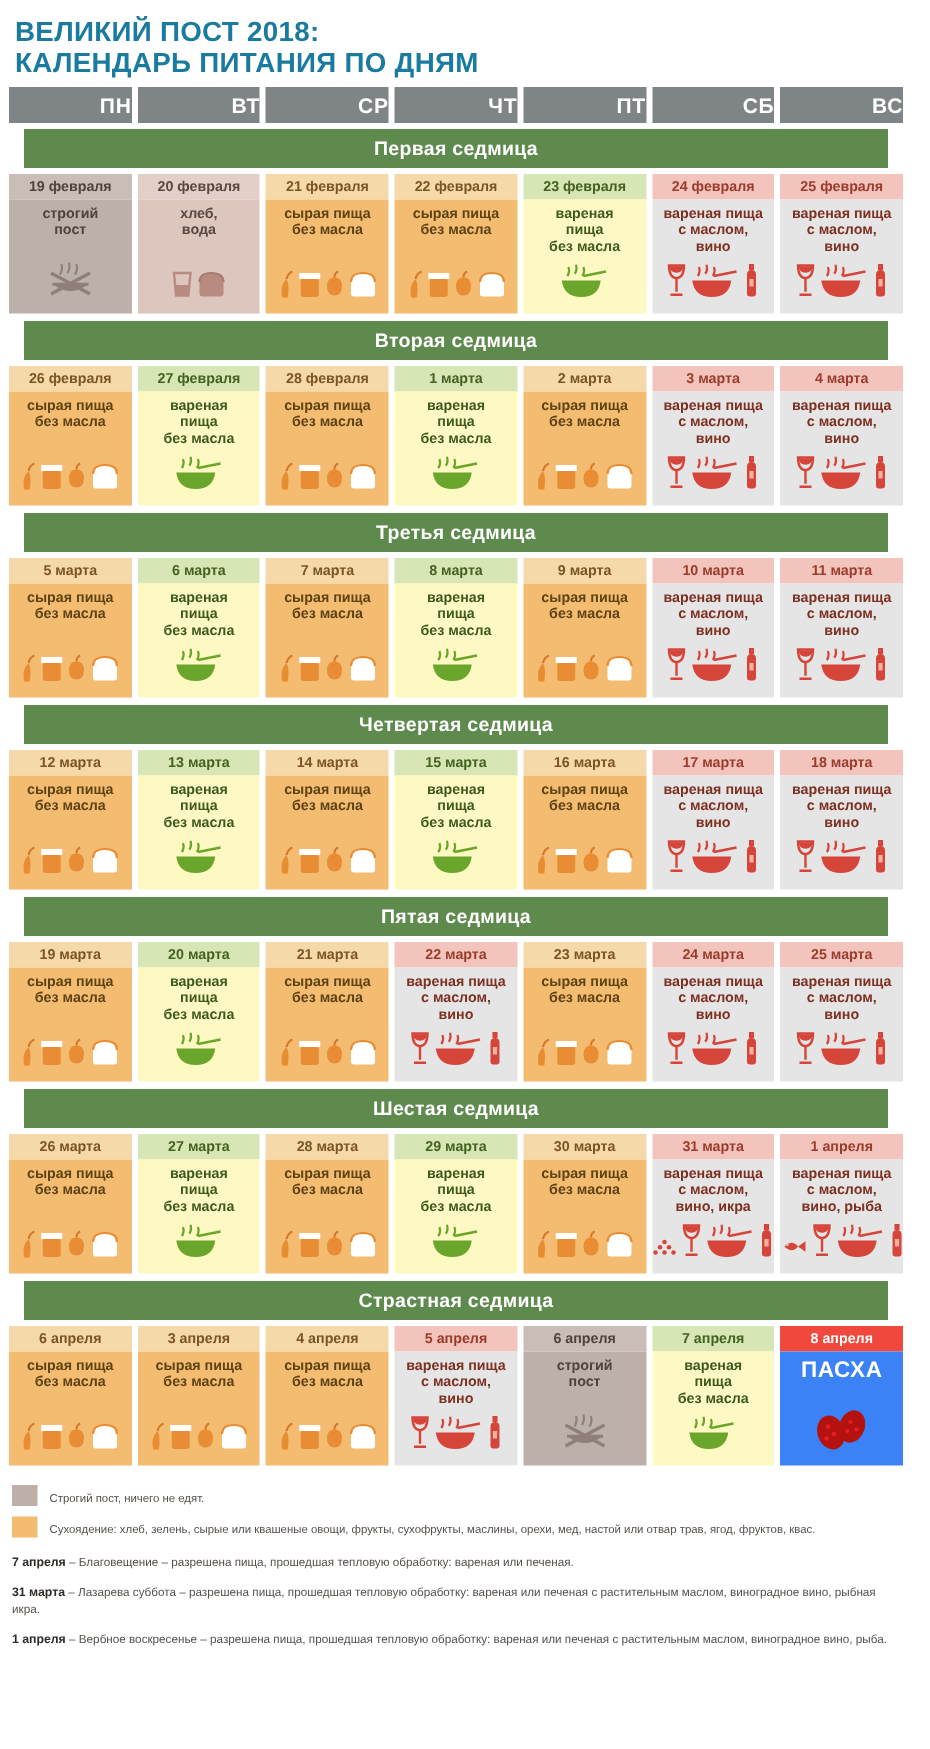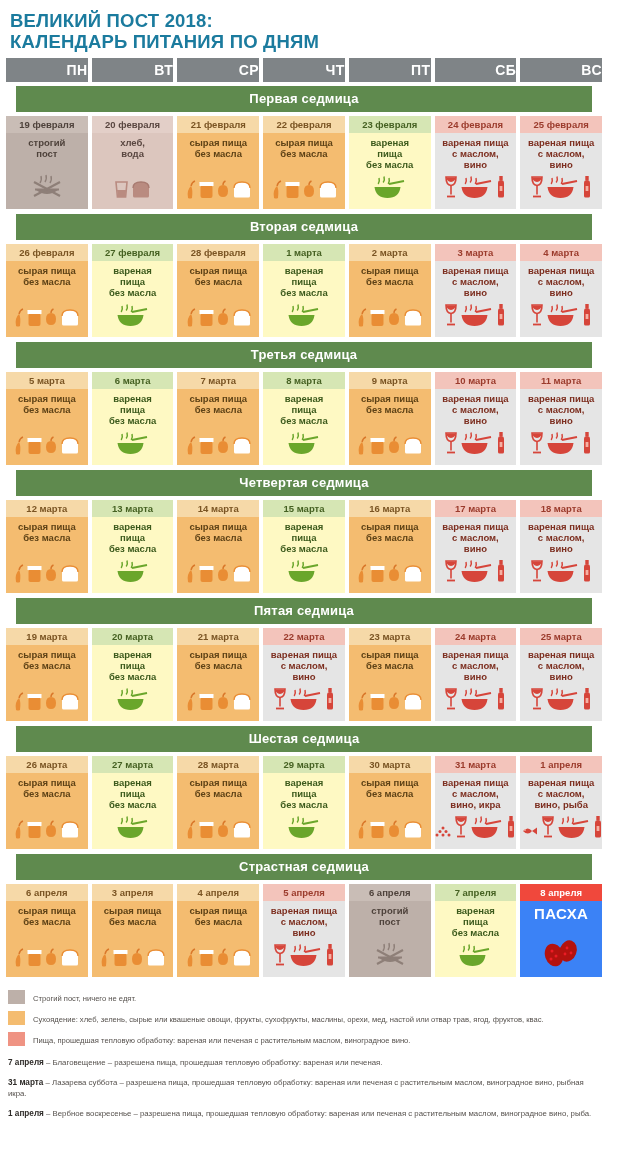--- a/index.html
+++ b/index.html
@@ -1580,24 +1580,20 @@
 
   <div class="legend" id="legend-container">
       <div class="legend-row">
         <div class="legend-swatch sw-strict"></div>
         <div class="legend-text">Строгий пост, ничего не едят.</div>
       </div>
       <div class="legend-row">
         <div class="legend-swatch sw-raw"></div>
         <div class="legend-text">Сухоядение: хлеб, зелень, сырые или квашеные овощи, фрукты, сухофрукты, маслины, орехи, мед, настой или отвар трав, ягод, фруктов, квас.</div>
       </div>
-      <div class="legend-row">
-        <div class="legend-swatch sw-oil"></div>
-        <div class="legend-text">Пища, прошедшая тепловую обработку: вареная или печеная с растительным маслом, виноградное вино.</div>
-      </div>
     </div>
 
   <div class="notes" id="notes-container">
       <div class="note"><b>7 апреля</b><span> – Благовещение – разрешена пища, прошедшая тепловую обработку: вареная или печеная.</span></div>
       <div class="note"><b>31 марта</b><span> – Лазарева суббота – разрешена пища, прошедшая тепловую обработку: вареная или печеная с растительным маслом, виноградное вино, рыбная икра.</span></div>
       <div class="note"><b>1 апреля</b><span> – Вербное воскресенье – разрешена пища, прошедшая тепловую обработку: вареная или печеная с растительным маслом, виноградное вино, рыба.</span></div>
     </div>
 
 </div>
 

